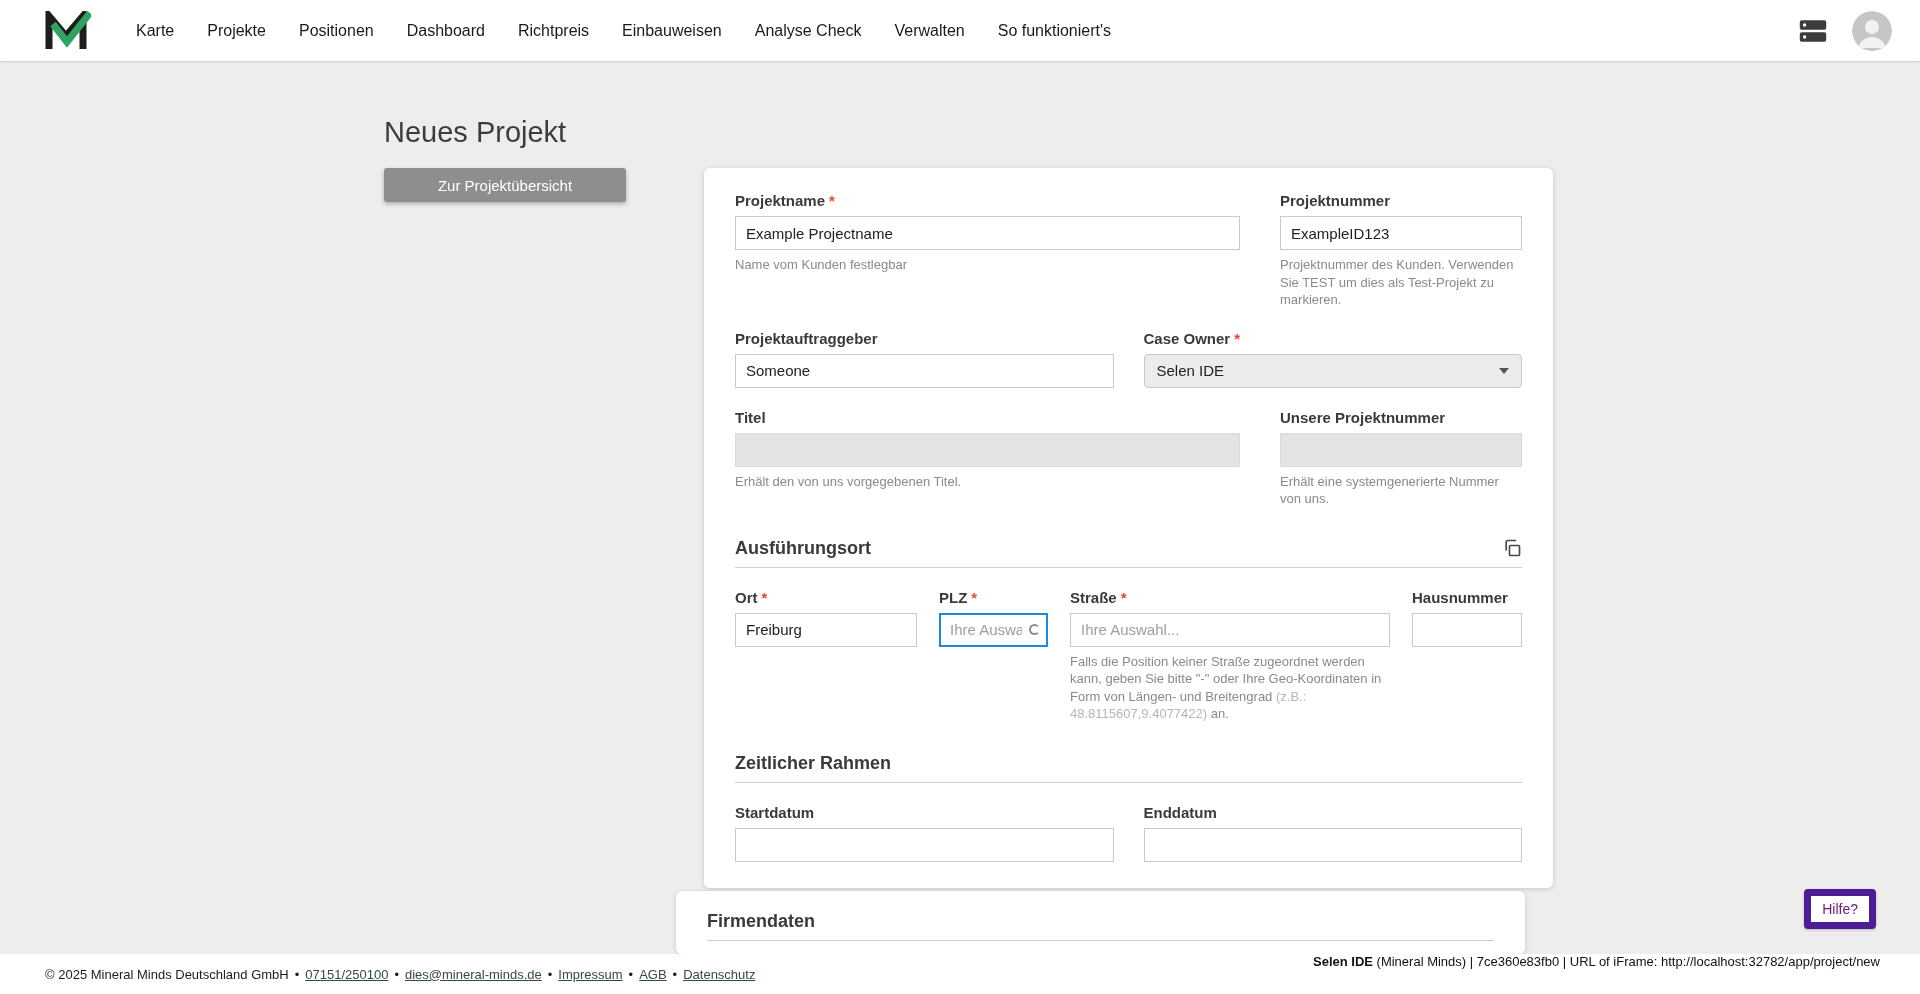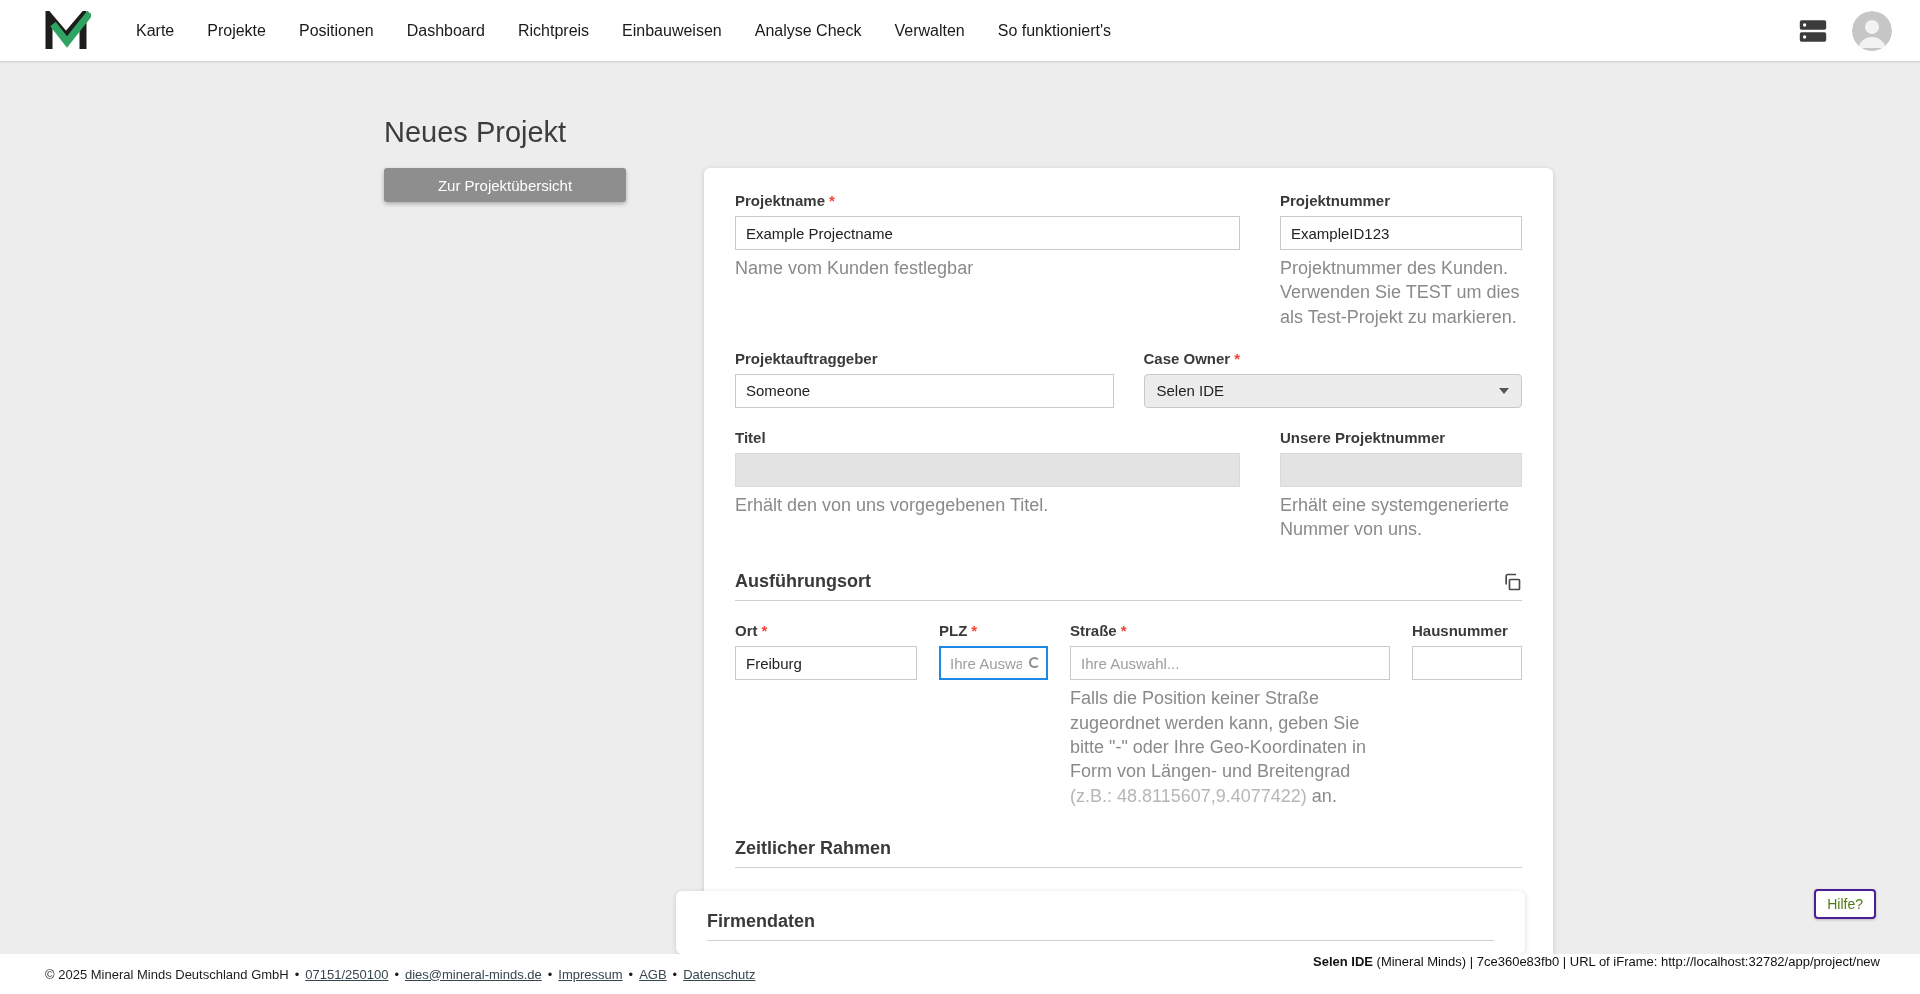--- a/index.html
+++ b/index.html
@@ -55,21 +55,21 @@
 
   .tinput {
     width: 100%; height: 34px; border: 1px solid #c9c9c9; border-radius: 0;
     padding: 0 10px; font-size: 15px; color: #222; background: #fff;
     font-family: "Liberation Sans", sans-serif; outline: none;
   }
   .tinput::placeholder { color: #9e9e9e; }
   .tinput.disabled { background: #e3e3e3; border-color: #dadada; }
   .tinput.focused { border: 2px solid #1e88e5; padding: 0 24px 0 9px; }
 
-  .helper { font-size: 18px; color: #8a8a8a; margin-top: 6px; line-height: 1.35; }
+  .helper { font-size: 13px; color: #8a8a8a; margin-top: 6px; line-height: 1.35; }
   .helper .dim { color: #b6b6b6; }
 
   .input-wrap { position: relative; }
   .spinner {
     position: absolute; right: 8px; top: 11px; width: 11px; height: 11px;
     border: 2px solid #8f8f8f; border-right-color: transparent; border-radius: 50%;
     animation: spin 1s linear infinite;
   }
   @keyframes spin { to { transform: rotate(360deg); } }
 
@@ -85,22 +85,22 @@
   }
 
   .section-head { display: flex; justify-content: space-between; align-items: center; margin-top: 30px; }
   .section-title { font-size: 18px; font-weight: 700; color: #3a3a3a; }
   .divider { border-bottom: 1px solid #cfcfcf; margin: 8px 0 21px; }
   .copy-btn { cursor: pointer; display: flex; align-items: center; }
 
   
   .help-btn {
     position: absolute; right: 44px; top: 889px; z-index: 30;
-    background: #fff; border: 2px solid #4c1d95; border-radius: 4px;
-    padding: 5px 11px; font-size: 14px; color: #4d7c0f;
+    background: #fff; border: 7px solid #4c1d95; border-radius: 4px;
+    padding: 5px 11px; font-size: 14px; color: #701a75;
     font-family: "Liberation Sans", sans-serif;
     box-shadow: 0 1px 3px rgba(0,0,0,0.22); cursor: pointer;
   }
 
   
   .footer {
     position: absolute; left: 0; right: 0; bottom: 0; height: 40px;
     background: #ffffff; display: flex; justify-content: space-between;
     padding: 0 40px 0 45px; font-size: 13px; color: #1d1d1d; z-index: 20;
   }

